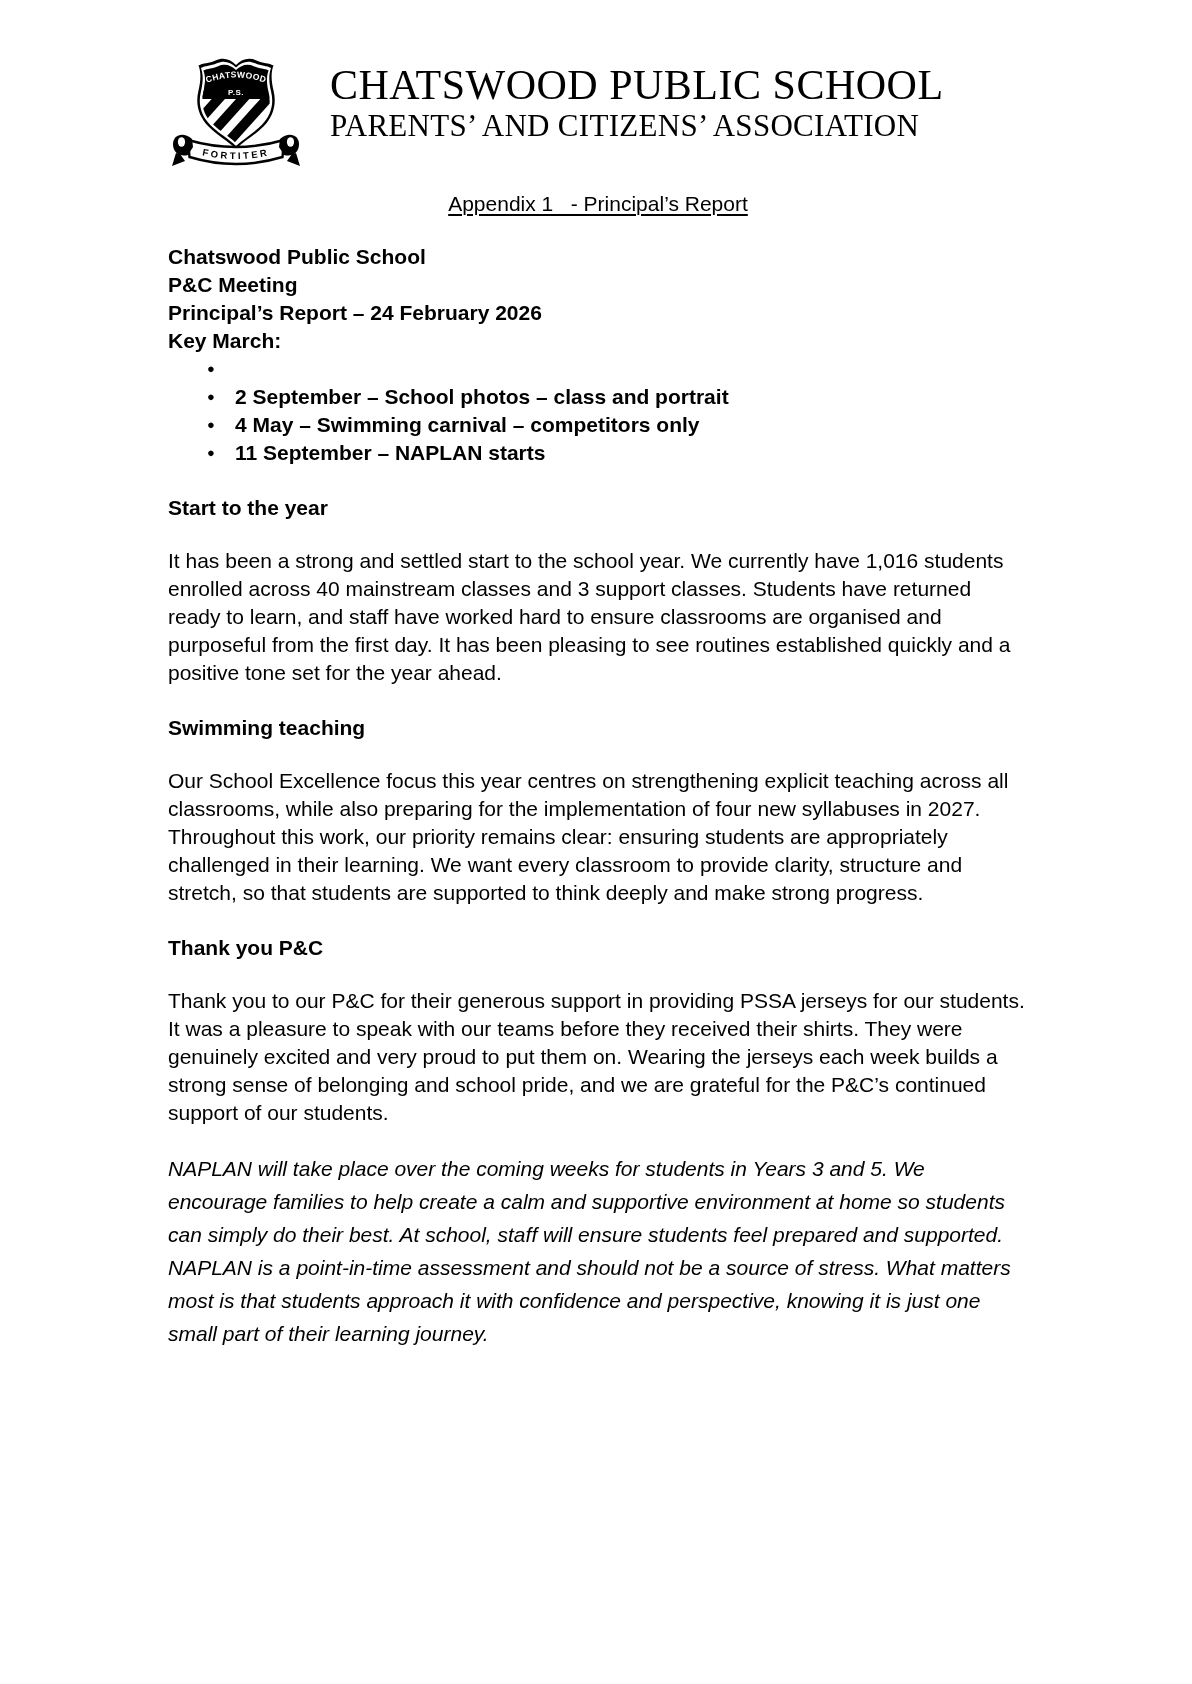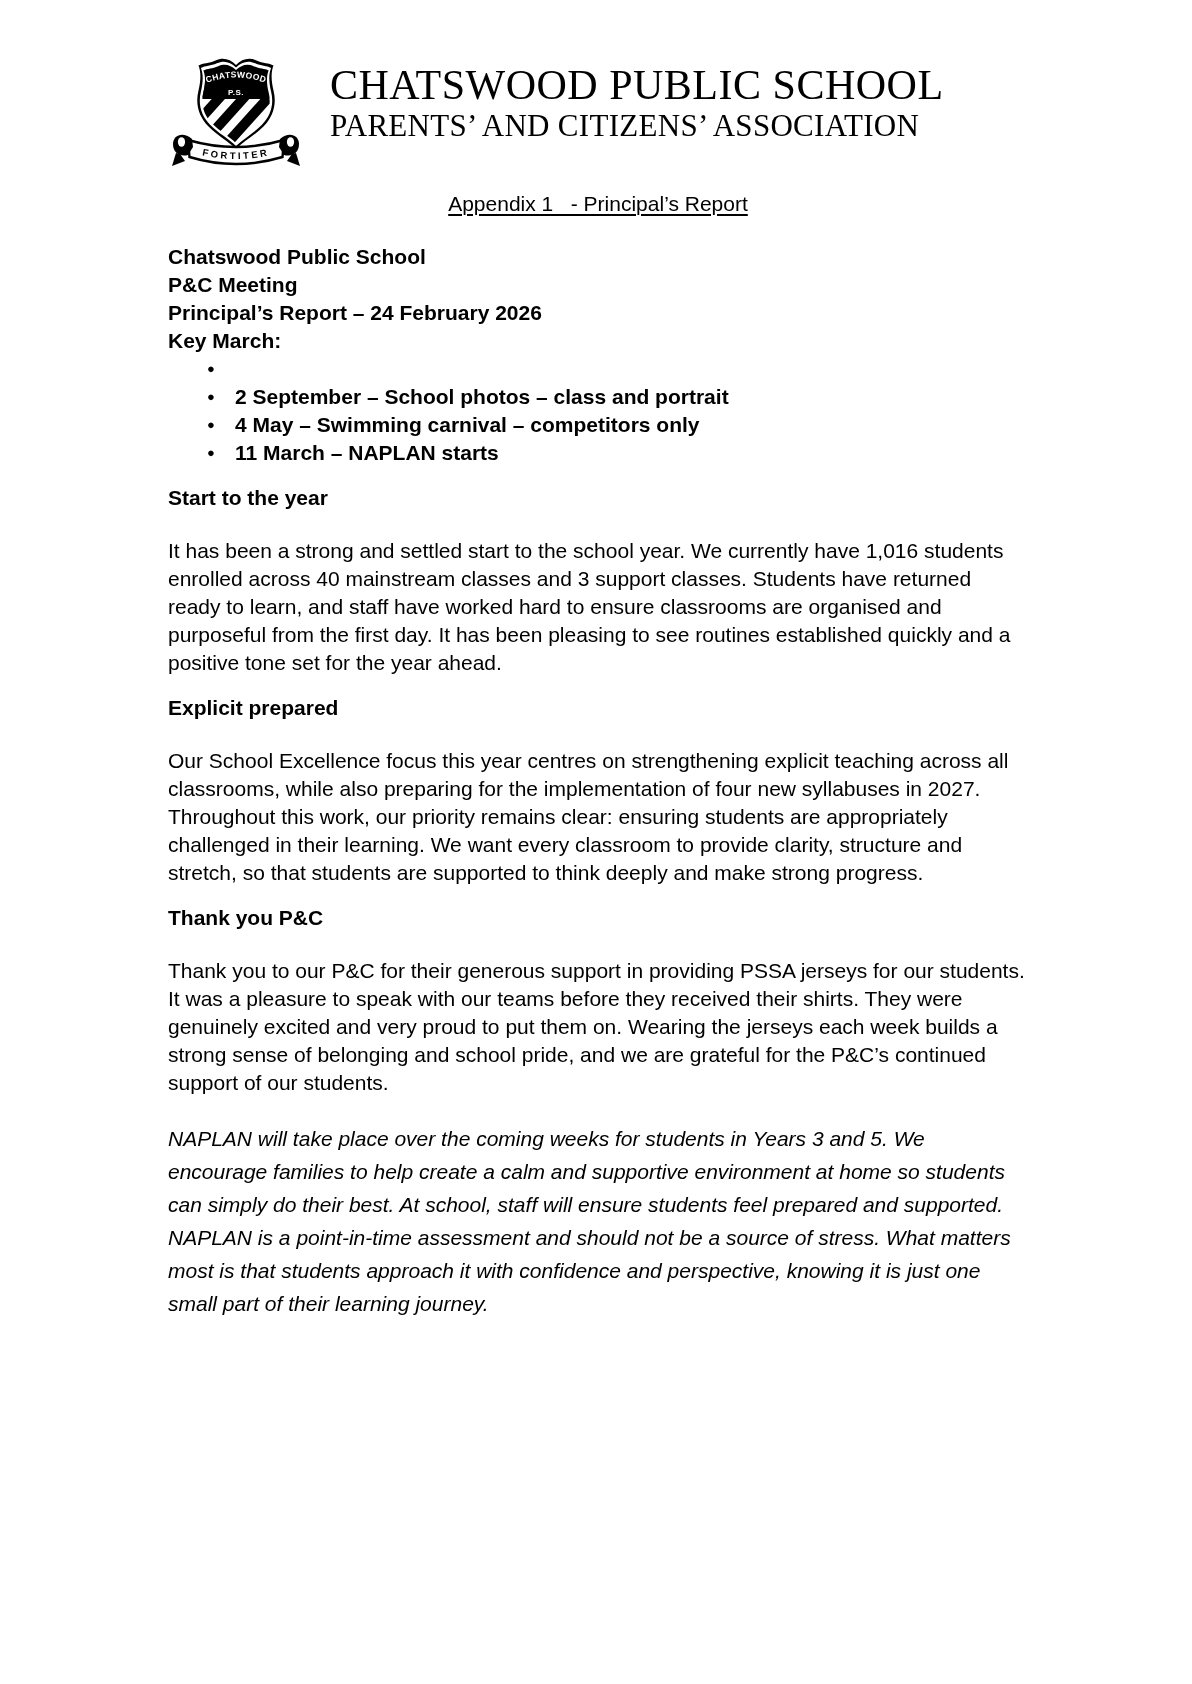--- a/index.html
+++ b/index.html
@@ -62,21 +62,21 @@
   .intro-line { font-weight: bold; }
   .key-dates { list-style: none; }
   .key-date-item { display: flex; font-weight: bold; }
   .bullet {
     width: 28px;
     margin-left: 39px;
     flex: 0 0 auto;
     font-size: 13px;
     line-height: 28px;
   }
-  .section-heading { font-weight: bold; margin-top: 17px; }
+  .section-heading { font-weight: bold; margin-top: 27px; }
   .intro-block { margin-top: 25px; }
   .para { margin-top: 25px; }
   .para.wide { line-height: 33px; font-style: italic; }
 </style>
 </head>
 <body>
 
 <div class="page">
 
   <div class="header">
@@ -144,28 +144,28 @@
       <li class="key-date-item">
         <span class="bullet">●</span>
         <span>2 September – School photos – class and portrait</span>
       </li>
       <li class="key-date-item">
         <span class="bullet">●</span>
         <span>4 May – Swimming carnival – competitors only</span>
       </li>
       <li class="key-date-item">
         <span class="bullet">●</span>
-        <span>11 March – NAPLAN starts</span>
+        <span>11 September – NAPLAN starts</span>
       </li>
     </ul>
 
     <div class="section-heading">Start to the year</div>
     <div class="para">It has been a strong and settled start to the school year. We currently have 1,016 students enrolled across 40 mainstream classes and 3 support classes. Students have returned ready to learn, and staff have worked hard to ensure classrooms are organised and purposeful from the first day. It has been pleasing to see routines established quickly and a positive tone set for the year ahead.</div>
 
-    <div class="section-heading">Explicit prepared</div>
+    <div class="section-heading">Swimming teaching</div>
     <div class="para">Our School Excellence focus this year centres on strengthening explicit teaching across all classrooms, while also preparing for the implementation of four new syllabuses in 2027. Throughout this work, our priority remains clear: ensuring students are appropriately challenged in their learning. We want every classroom to provide clarity, structure and stretch, so that students are supported to think deeply and make strong progress.</div>
 
     <div class="section-heading">Thank you P&amp;C</div>
     <div class="para">Thank you to our P&amp;C for their generous support in providing PSSA jerseys for our students. It was a pleasure to speak with our teams before they received their shirts. They were genuinely excited and very proud to put them on. Wearing the jerseys each week builds a strong sense of belonging and school pride, and we are grateful for the P&amp;C’s continued support of our students.</div>
 
     <div class="para wide">NAPLAN will take place over the coming weeks for students in Years 3 and 5. We encourage families to help create a calm and supportive environment at home so students can simply do their best. At school, staff will ensure students feel prepared and supported. NAPLAN is a point-in-time assessment and should not be a source of stress. What matters most is that students approach it with confidence and perspective, knowing it is just one small part of their learning journey.</div>
 
   </div>
 </div>
 

